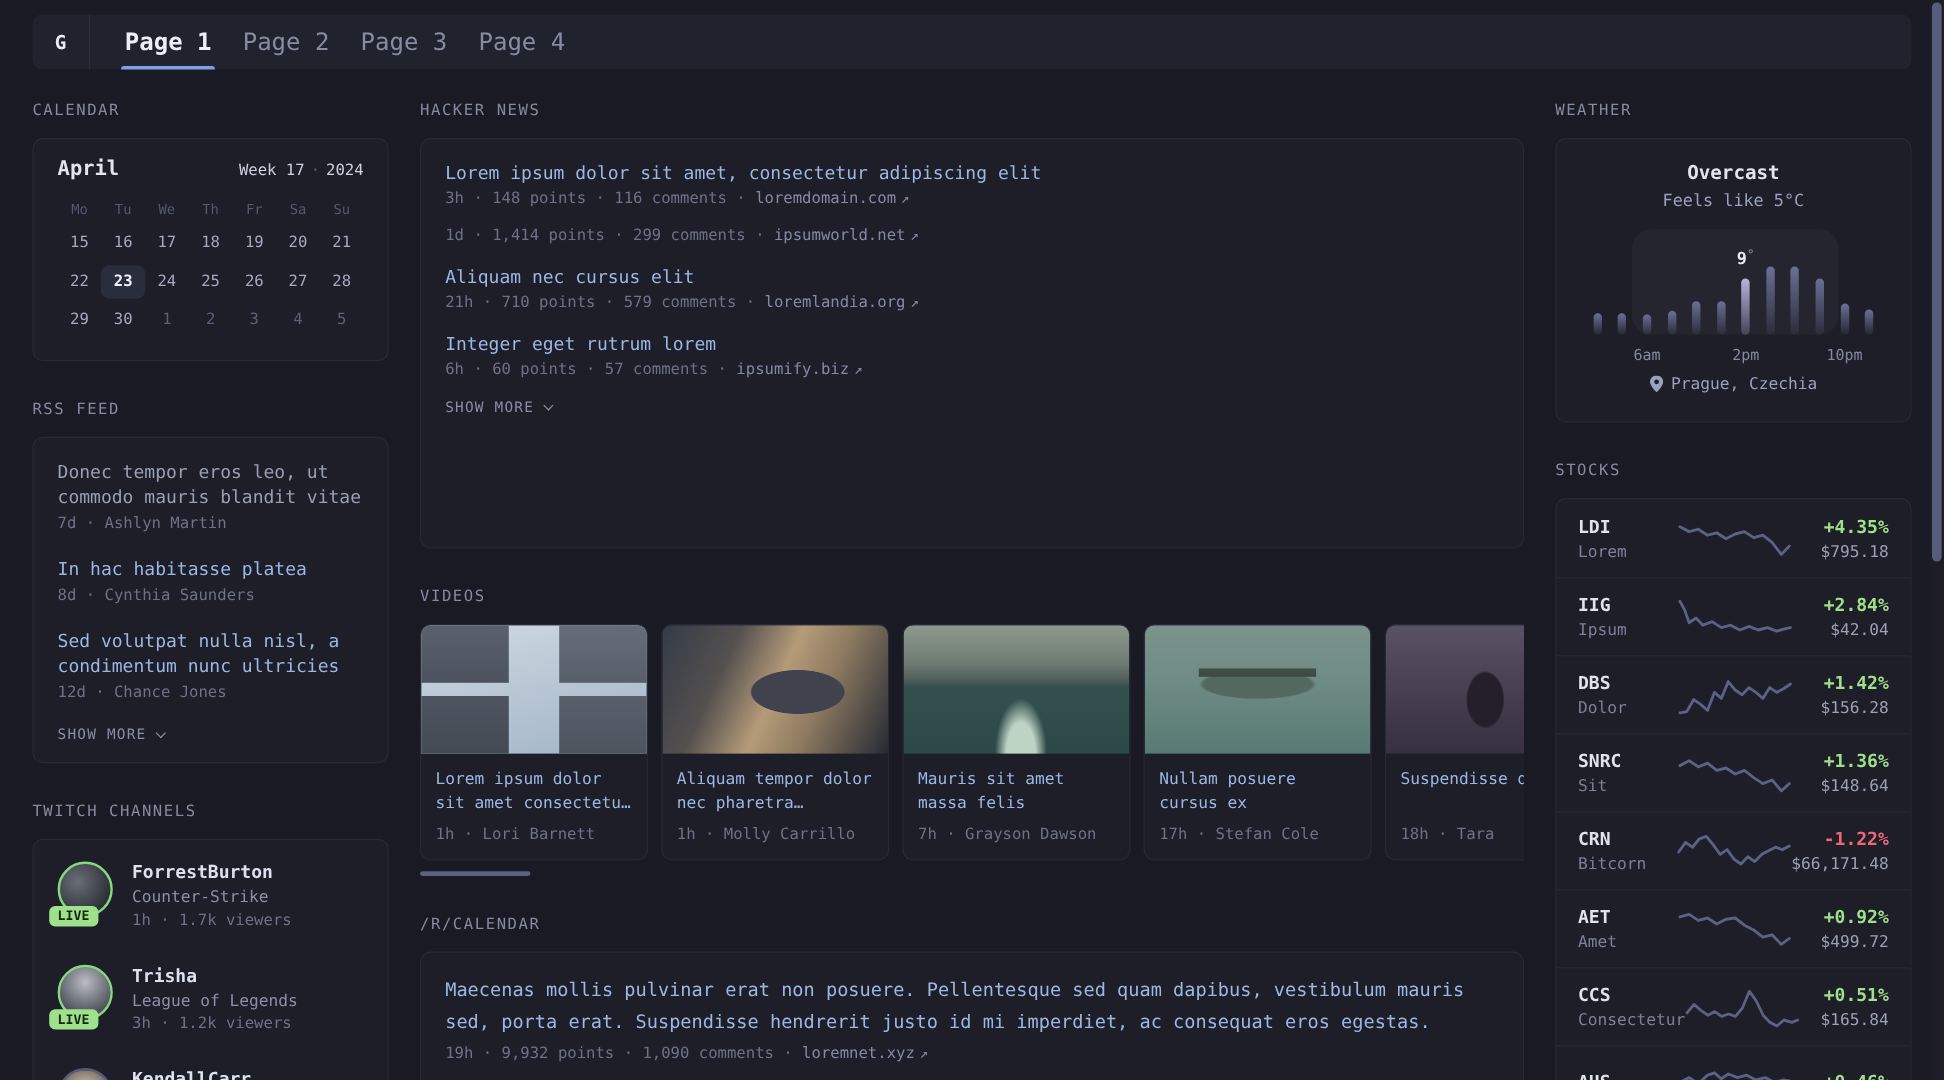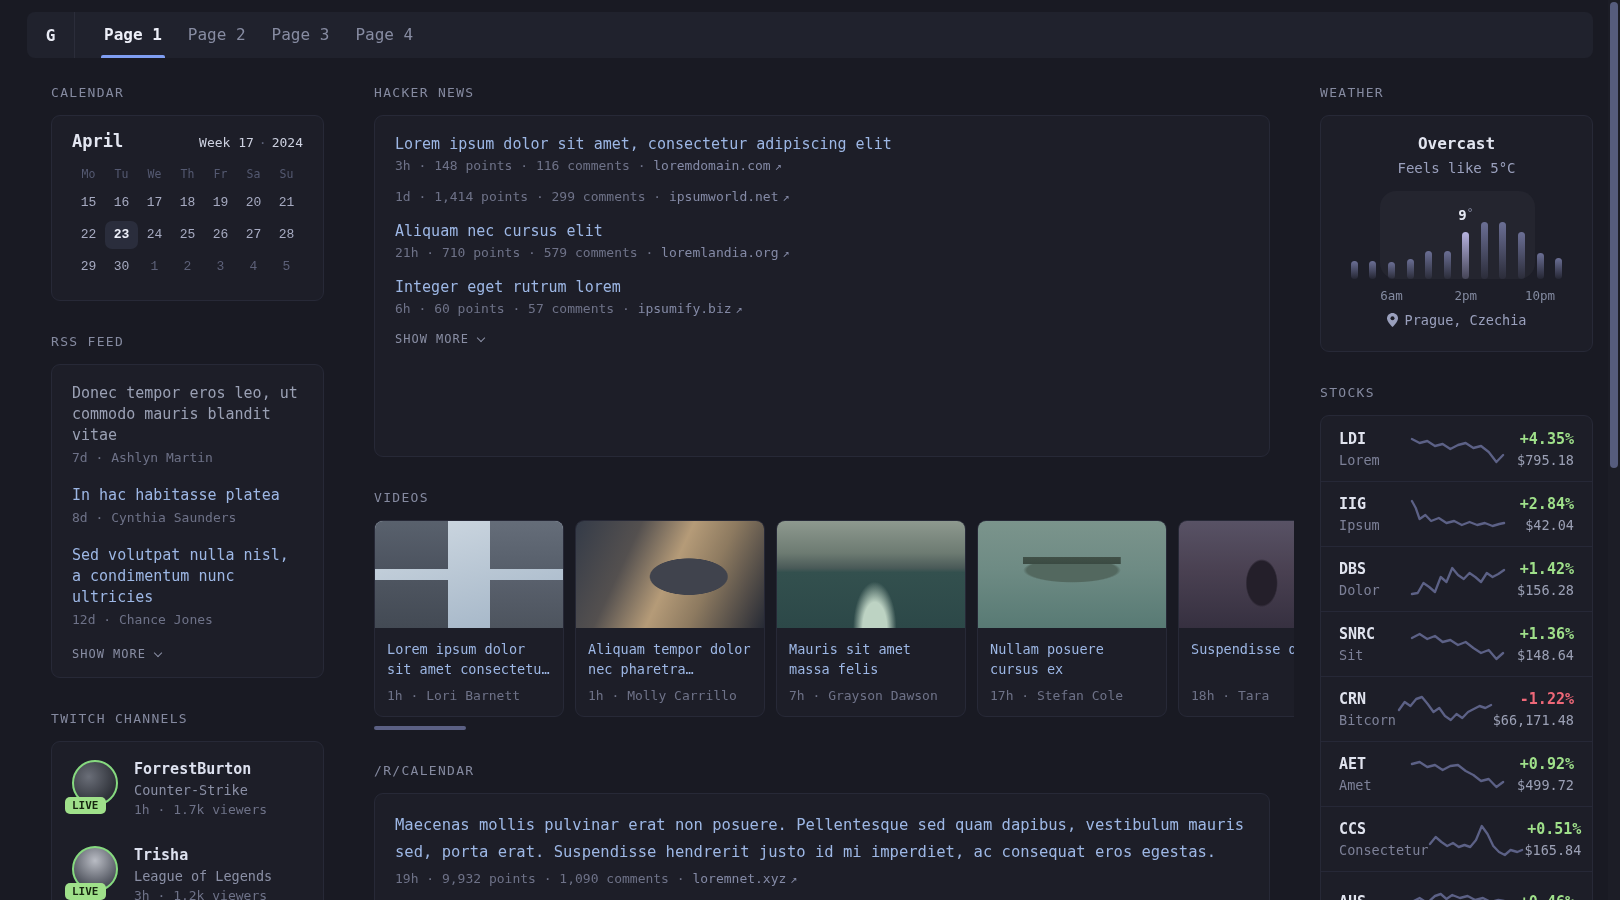--- a/index.html
+++ b/index.html
@@ -9,42 +9,42 @@
     font-family:"DejaVu Sans Mono","Liberation Mono",monospace;
     color:#a6aabf; position:relative;
   }
   .wrap { position:absolute; left:27px; top:12px; width:1566px; }
 
   
   .topbar { height:46px; background:#20222d; border-radius:8px; display:flex; align-items:stretch; }
   .logo { width:48px; display:flex; align-items:center; justify-content:center;
           color:#e9ebf5; font-size:16px; font-weight:bold; border-right:1px solid #2b2d3a; }
   .tabs { display:flex; padding-left:16px; }
-  .tab { position:relative; padding:0 13px; line-height:46px; font-size:16px; color:#878ca2; cursor:pointer; }
+  .tab { position:relative; padding:0 13px; line-height:46px; font-size:20px; color:#878ca2; cursor:pointer; }
   .tab.active { color:#edeff8; font-weight:bold; }
   .tab.active::after { content:""; position:absolute; left:10px; right:10px; bottom:0; height:3px;
                        background:#7f9ef2; border-radius:2px 2px 0 0; }
 
   
   .grid { display:grid; grid-template-columns:297px 920px 297px; column-gap:26px; margin-top:27px; }
-  section { margin-top:0;margin-left:24px; }
+  section { margin-top:0; }
   section + section { margin-top:33px; }
   .sec-h { font-size:13px; font-weight:normal; letter-spacing:1.3px; color:#858aa0; margin-bottom:15px; }
   .panel { background:#1d1e28; border:1px solid #272937; border-radius:9px; }
 
   
   .cal-panel { padding:15px 20px 12px; height:186px; }
   .cal-head { display:flex; justify-content:space-between; align-items:baseline; }
   .cal-month { font-size:17px; font-weight:bold; color:#e3e6f1; }
   .cal-wk { font-size:13px; color:#cdd1e0; }
   .cal-dot { color:#5b6076; margin:0 5px; }
   .cal-grid7 { display:grid; grid-template-columns:repeat(7,1fr); text-align:center; }
   .cal-wd-row { margin-top:16px; }
   .cal-wd { font-size:11.5px; color:#545971; }
-  .cal-days { margin-top:8px; row-gap:4px;font-family:Liberation Mono, monospace; }
+  .cal-days { margin-top:8px; row-gap:4px; }
   .cal-day { height:28px; line-height:28px; font-size:13px; color:#a6aac1; }
   .cal-day.muted { color:#5c6078; }
   .cal-day.selected { background:#2a2d3c; border-radius:7px; color:#eef0fa; font-weight:bold; }
 
   
   .rss-panel { padding:18px 20px 16px; }
   .rss-item { margin-bottom:20px; }
   .rss-title { font-size:15px; line-height:21px; color:#9db7e5; cursor:pointer; margin-bottom:4px; }
   .rss-title.read { color:#9aa0b4; }
   .meta { font-size:13px; color:#6e7288; }

